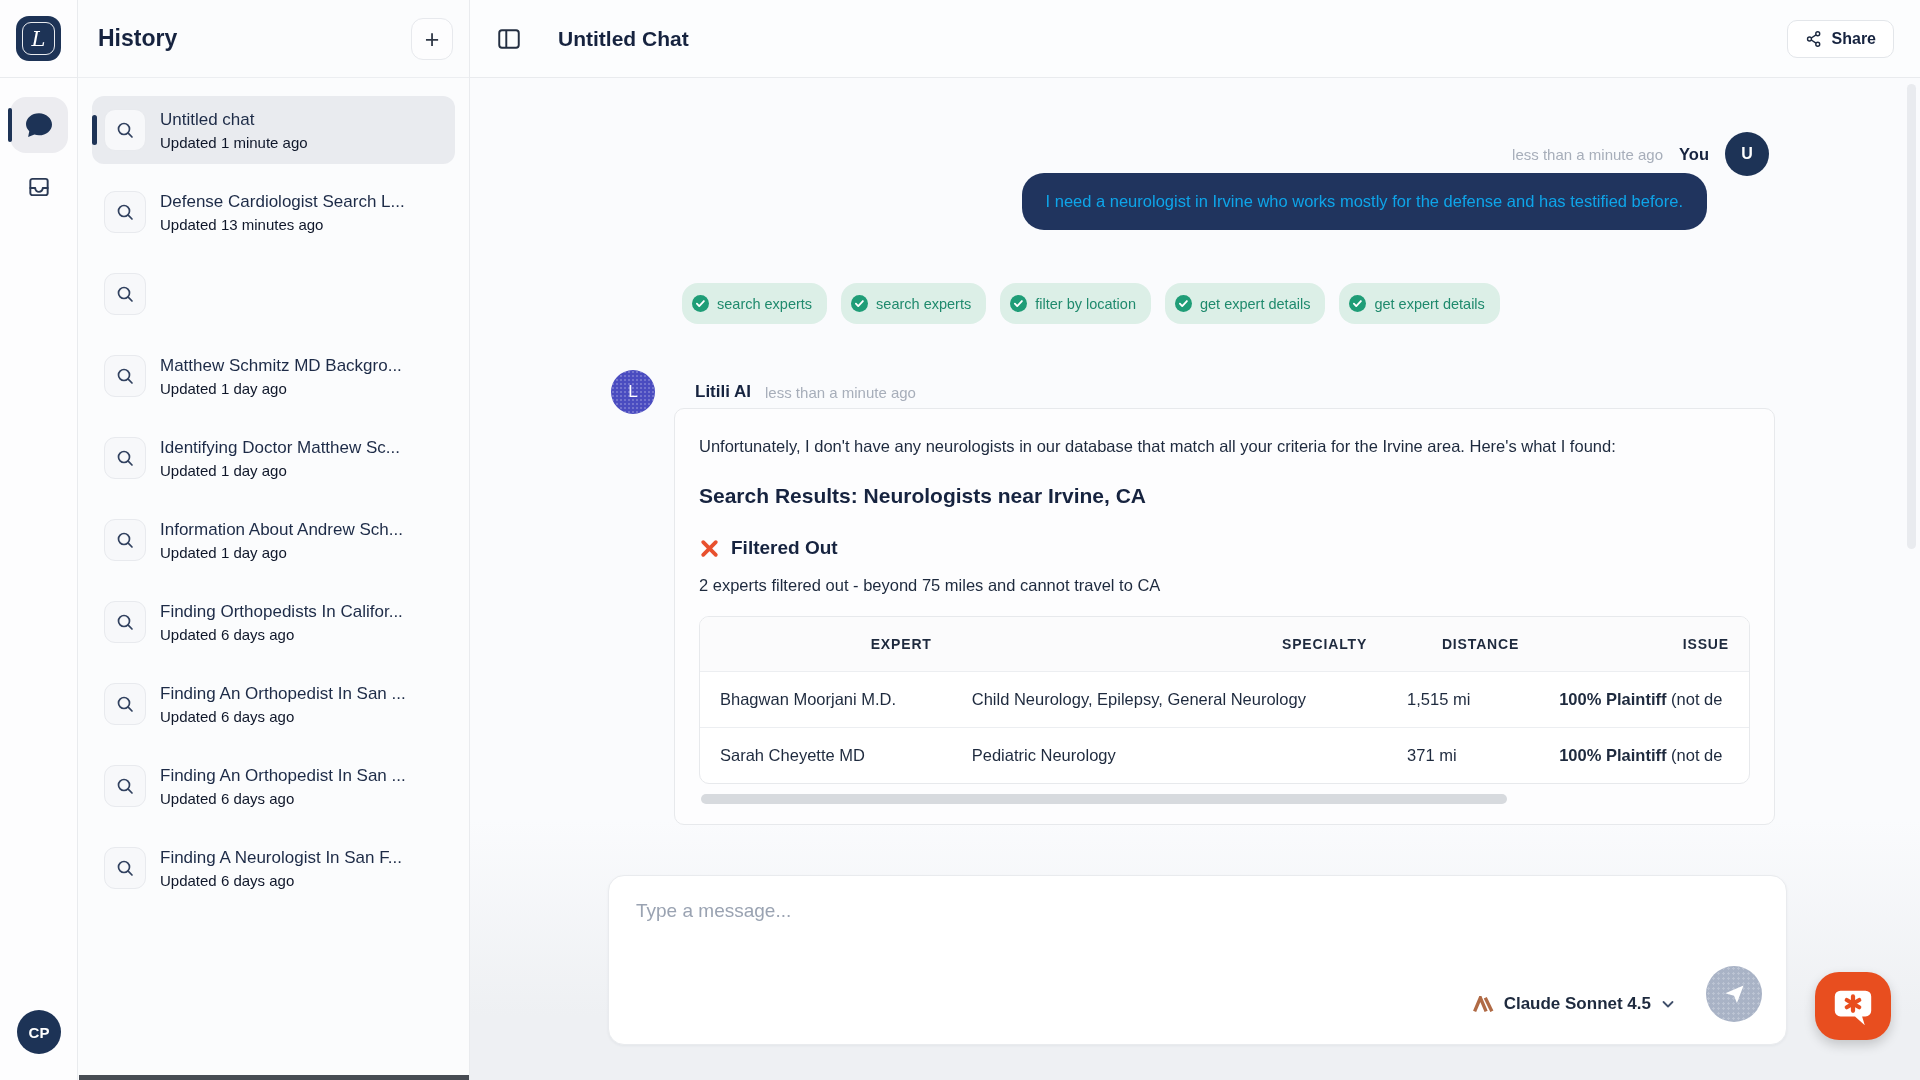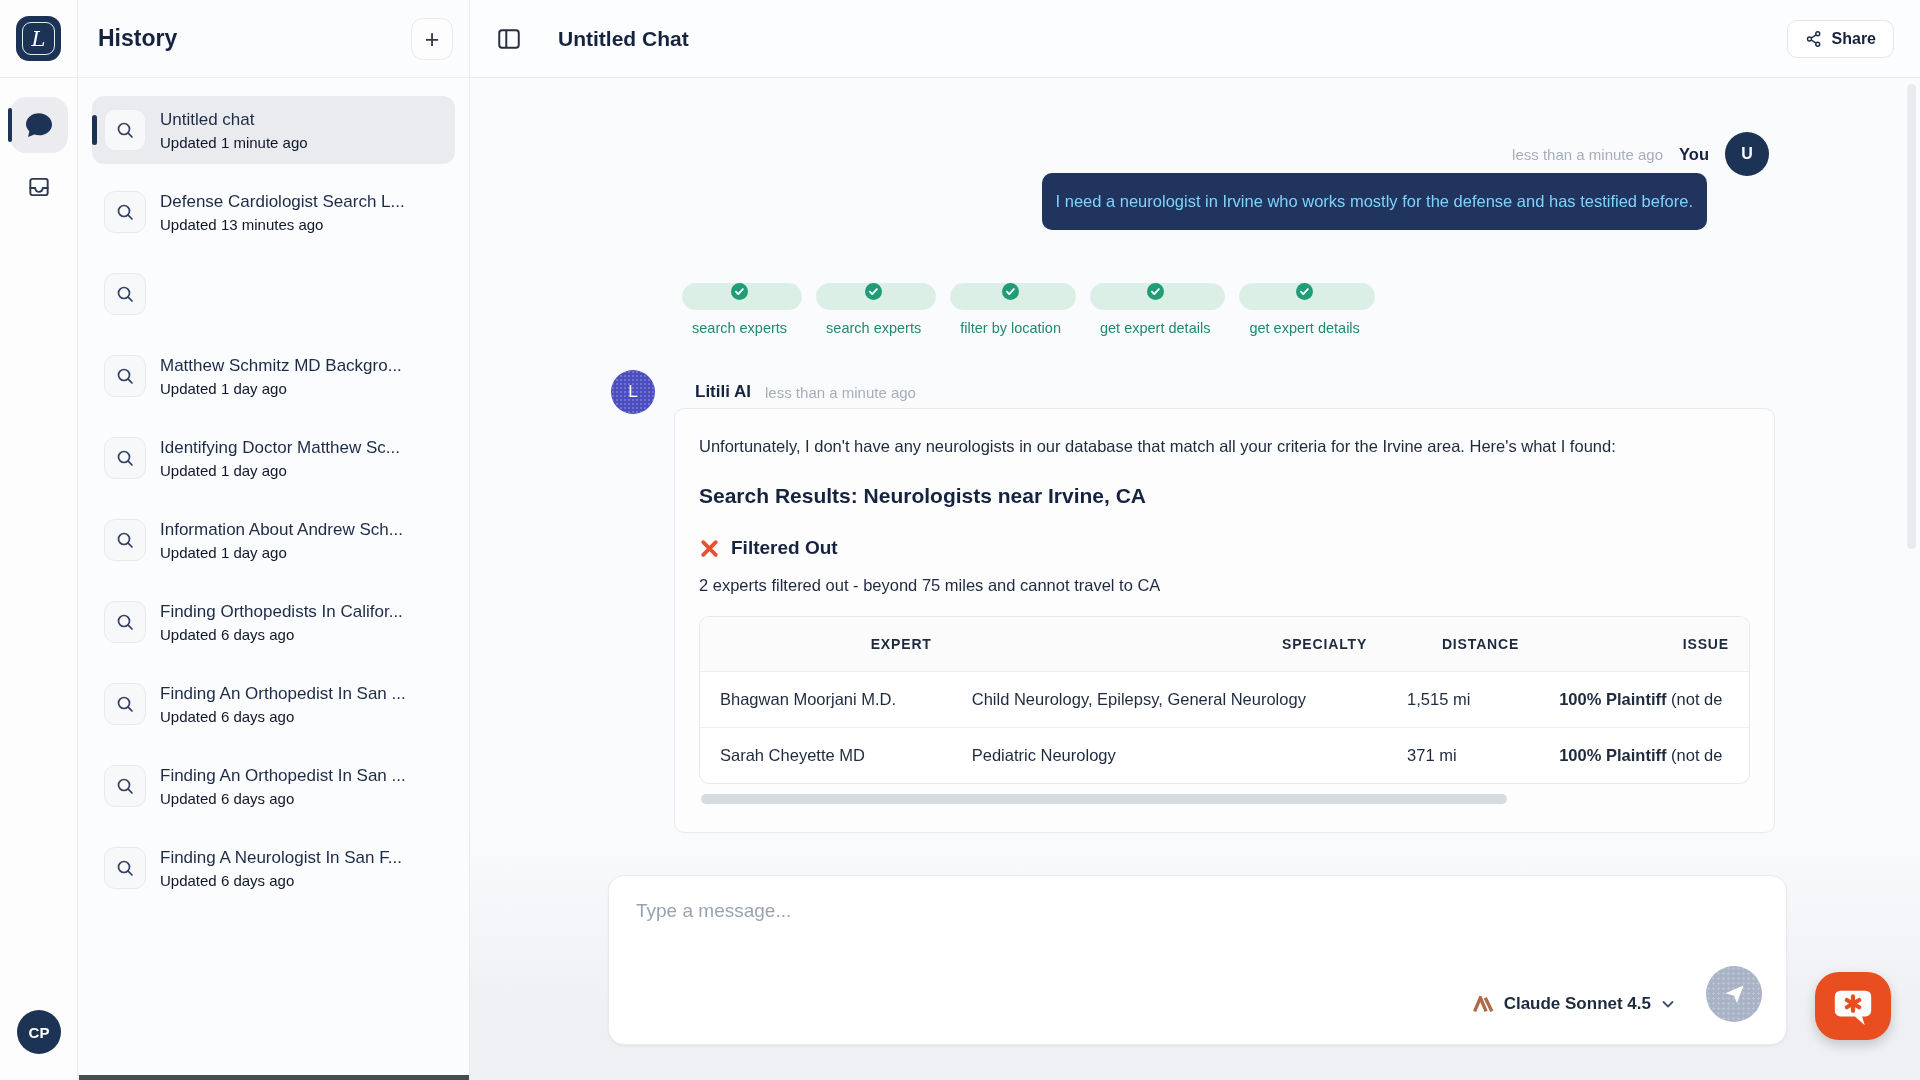--- a/index.html
+++ b/index.html
@@ -57,38 +57,38 @@
 
   .chat { position:absolute; top:78px; left:0; right:0; bottom:0; }
   .v-scroll { position:absolute; top:6px; right:4px; width:9px; height:465px; background:#e9ebef; border-radius:5px; cursor:pointer; }
 
   
   .user-meta { position:absolute; top:54px; right:151px; display:flex; align-items:center; gap:16px; }
   .meta-time { color:#a7aeba; font-size:15px; }
   .meta-you { color:#16233f; font-size:16.5px; font-weight:700; }
   .avatar-u { width:44px; height:44px; border-radius:50%; background:#1d3356; color:#fff; font-size:16px;
     font-weight:600; display:flex; align-items:center; justify-content:center; }
-  .user-bubble { position:absolute; top:95px; right:213px; background:#20345e; color:#7dd3fc;
-    font-size:16.5px; padding:19px 14px; border-radius:10px; max-width:860px; white-space:nowrap; }
+  .user-bubble { position:absolute; top:95px; right:213px; background:#20345e; color:#0ea5e9;
+    font-size:16.5px; padding:19px 24px; border-radius:22px; max-width:860px; white-space:nowrap; }
 
   
   .badges { position:absolute; top:205px; left:212px; display:flex; gap:14px; }
-  .badge { height:27px; display:flex; align-items:center; gap:20px; padding:0 15px 0 10px;
-    background:#dcefe7; border-radius:16px; color:#1f8a6d; font-size:14.5px; cursor:pointer;flex-direction:column; }
+  .badge { height:41px; display:flex; align-items:center; gap:8px; padding:0 15px 0 10px;
+    background:#dcefe7; border-radius:16px; color:#1f8a6d; font-size:14.5px; cursor:pointer; }
 
   
   .ai-head { position:absolute; top:292px; left:141px; display:flex; align-items:center; gap:19px; }
   .avatar-l { width:44px; height:44px; border-radius:50%; background-color:#4a4cc0; color:#fff; font-size:17px;
     display:flex; align-items:center; justify-content:center;
     background-image:radial-gradient(rgba(255,255,255,.22) 1px, transparent 1.4px); background-size:4px 4px; }
   .ai-name { font-size:17px; font-weight:700; color:#16233f;margin-left:21px; }
   .ai-time { font-size:15px; color:#a7aeba; margin-left:-5px; }
 
   .ai-card { position:absolute; top:330px; left:204px; width:1101px; background:#fdfdfe;
-    border:1px solid #e7e9ec; border-radius:10px; padding:26px 24px 28px; }
+    border:1px solid #e7e9ec; border-radius:10px; padding:26px 24px 20px; }
   .ai-p { font-size:16.5px; line-height:1.42; max-width:1045px; }
   .results-h { font-size:21px; font-weight:700; color:#16233f; margin-top:26px; }
   .filtered-h { display:flex; align-items:center; gap:11px; margin-top:29px; font-size:19px; font-weight:700; color:#16233f; }
   .filtered-sub { font-size:16.5px; margin-top:17px; }
   .tbl-wrap { margin-top:21px; border:1px solid #e7e9ec; border-radius:10px; overflow:hidden; background:#fff; }
   table { width:100%; border-collapse:collapse; table-layout:fixed; }
   th { text-align:right; font-size:14px; font-weight:700; letter-spacing:.06em; color:#1e2a3e;
     padding:19px 20px; background:#fbfbfc; border-bottom:1px solid #eceef1; }
   td { font-size:16.5px; color:#1e2a3e; padding:18px 20px; border-bottom:1px solid #eceef1;
     white-space:nowrap; overflow:hidden; }

